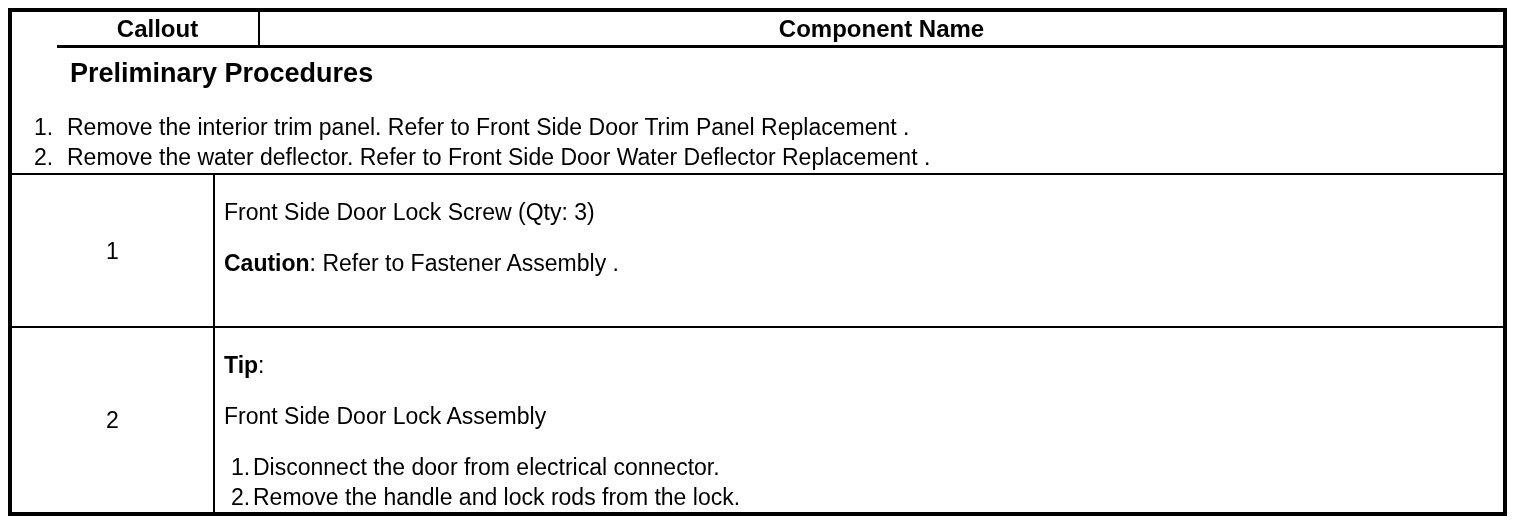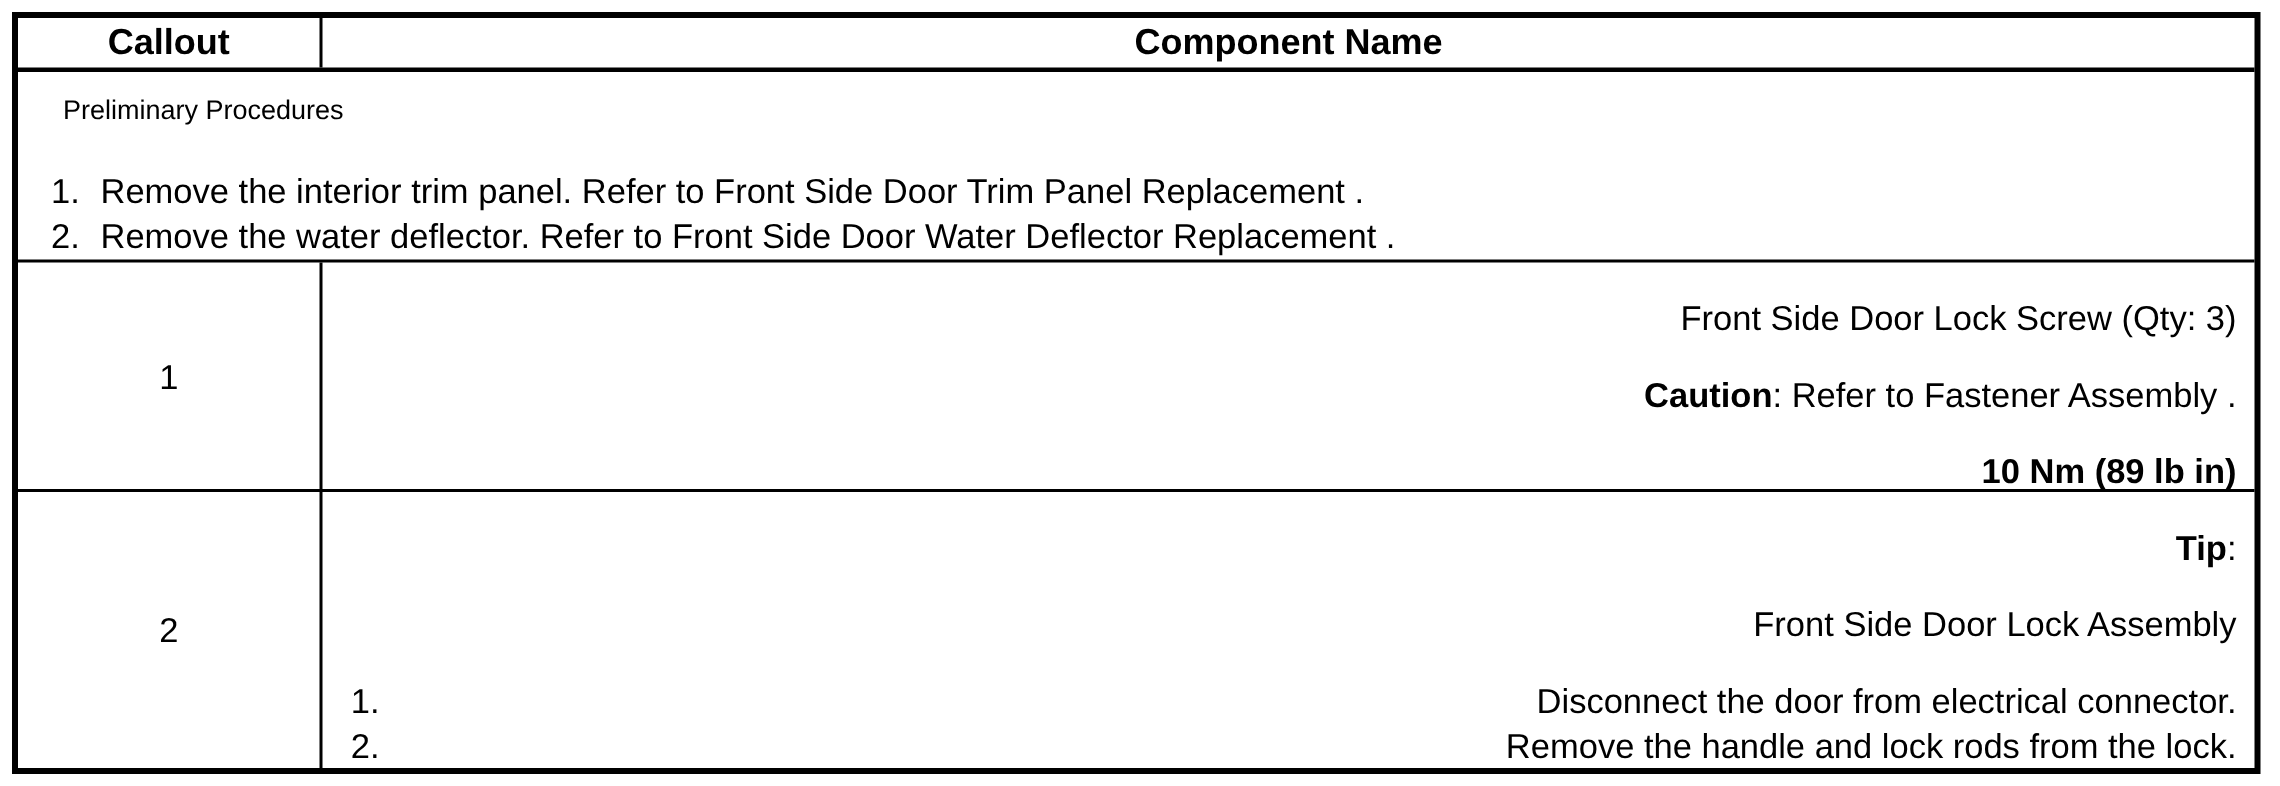--- a/index.html
+++ b/index.html
@@ -28,54 +28,54 @@
     display: flex;
     flex-direction: column;
     background: #ffffff;
   }
   .t-row {
     display: flex;
     flex-direction: row;
     box-sizing: border-box;
     border-bottom: 2px solid #000000;
   }
-  .t-row.header-row   { height: 36px; border-bottom-width: 3px; }
+  .t-row.header-row   { height: 36px; border-bottom-width: 3px; margin-left: 45px; }
   .t-row.prelim-row   { height: 127px; }
   .t-row.body-row-1   { height: 153px; }
   .t-row.body-row-2   { flex: 1; border-bottom: none; }
 
   .cell { box-sizing: border-box; }
 
   .callout-col {
     width: 203px;
     flex: 0 0 203px;
     border-right: 2px solid #000000;
     display: flex;
     align-items: center;
     justify-content: center;
   }
   .comp-col {
     flex: 1;
-    text-align: right;
   }
   .header-cell {
     font-weight: bold;
     font-size: 24px;
     display: flex;
     align-items: center;
     justify-content: center;
   }
   .prelim-cell {
     flex: 1;
     padding-top: 10px;
   }
   .prelim-title {
-    font-weight: normal;
-    font-size: 18px;
+    font-weight: bold;
+    font-size: 27px;
     padding-left: 30px;
+    margin-left: 28px;
   }
   .step-list {
     margin: 24px 0 0 0;
     padding: 0;
     list-style: none;
   }
   .step-item {
     display: flex;
     padding-left: 22px;
     line-height: 30px;
@@ -85,21 +85,21 @@
     width: 33px;
   }
   .step-text { flex: 1; }
 
   .comp-cell {
     padding: 22px 12px 0 9px;
   }
   .comp-cell p {
     margin: 0 0 21px 0;
   }
-  .bold { font-weight: bold; margin-left: 44px; }
+  .bold { font-weight: bold; }
 
   .tip-list {
     margin: 21px 0 0 0;
     padding: 0;
     list-style: none;
   }
   .tip-list .step-item { padding-left: 7px; }
   .tip-list .step-num  { flex: 0 0 22px; width: 22px; }
 
   .callout-num {
@@ -133,21 +133,20 @@
       </div>
     </div>
 
     <div class="t-row body-row-1">
       <div class="cell callout-col">
         <span class="callout-num">1</span>
       </div>
       <div class="cell comp-col comp-cell">
         <p>Front Side Door Lock Screw (Qty: 3)</p>
         <p><span class="bold">Caution</span><span>: Refer to Fastener Assembly .</span></p>
-        <p class="bold">10 Nm (89 lb in)</p>
       </div>
     </div>
 
     <div class="t-row body-row-2">
       <div class="cell callout-col">
         <span class="callout-num">2</span>
       </div>
       <div class="cell comp-col comp-cell">
         <p><span class="bold">Tip</span><span>:</span></p>
         <p>Front Side Door Lock Assembly</p>

